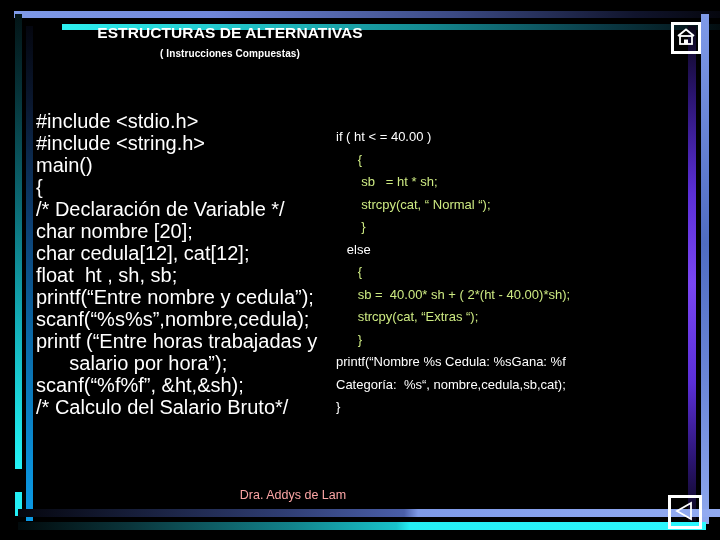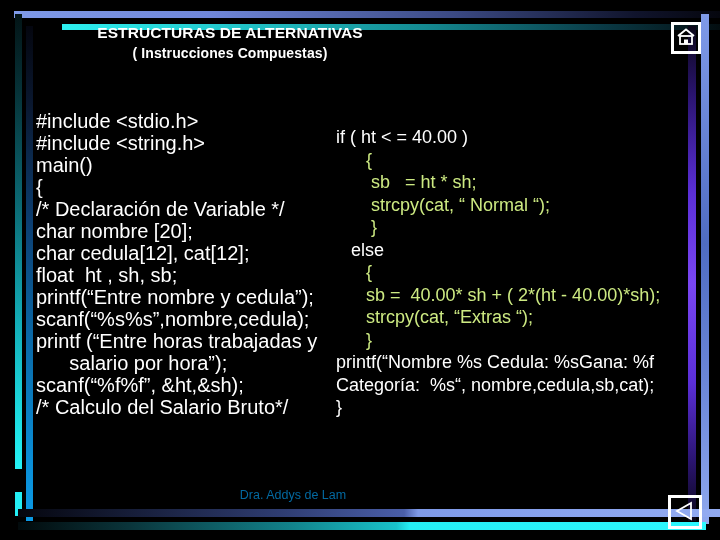--- a/index.html
+++ b/index.html
@@ -104,53 +104,53 @@
     width: 380px;
     text-align: center;
     color: #ffffff;
     font-weight: bold;
     font-size: 15.5px;
     line-height: 21px;
     letter-spacing: 0.1px;
   }
   .title-line-1 { white-space: nowrap; }
   .title-line-2 { white-space: nowrap; }
-  .title-line-3 { white-space: nowrap; font-size: 14px; }
+  .title-line-3 { white-space: nowrap; font-size: 10px; }
 
   
   .code-left {
     position: absolute;
     left: 36px;
     top: 110px;
     width: 300px;
     color: #ffffff;
     font-size: 20px;
     line-height: 22px;
     white-space: pre;
   }
   .code-right {
     position: absolute;
     left: 336px;
     top: 126px;
     width: 355px;
-    font-size: 18px;
+    font-size: 13px;
     line-height: 22.5px;
     white-space: pre;
   }
   .code-right .ln { color: #ffffff; }
   .code-right .ln.hl { color: #cdea82; }
 
   
   .footer-credit {
     position: absolute;
     left: 0;
     top: 488px;
     width: 586px;
     text-align: center;
-    color: #0369a1;
+    color: #fca5a5;
     font-size: 12.5px;
   }
 
   
   .btn-home {
     position: absolute;
     left: 671px;
     top: 22px;
     width: 30px;
     height: 32px;

